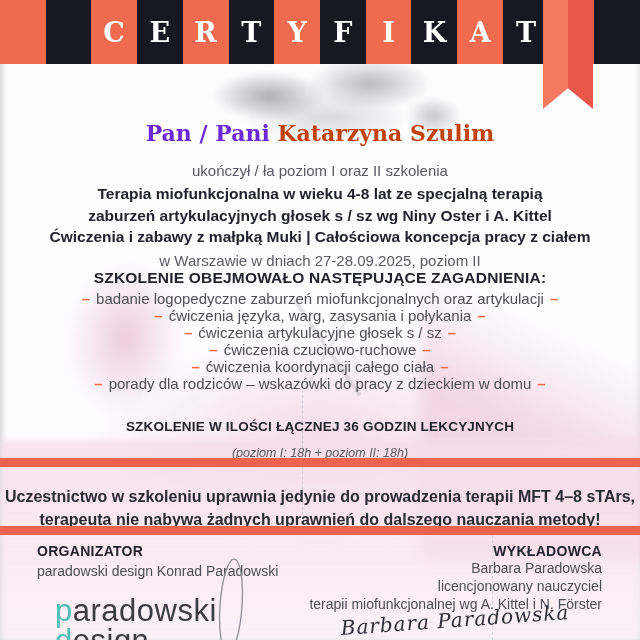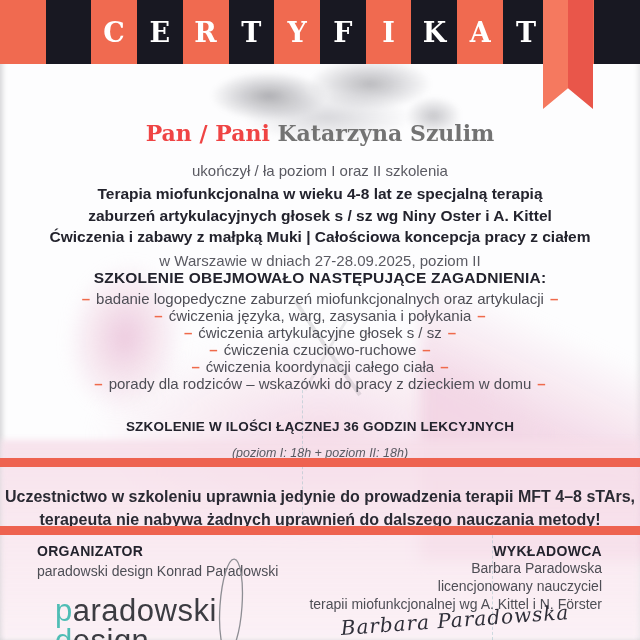--- a/index.html
+++ b/index.html
@@ -57,22 +57,22 @@
     background:linear-gradient(180deg,rgba(246,222,233,.85),rgba(250,234,241,.65));
     filter:blur(3px);
   }
   .scribble{position:absolute;left:275px;top:290px;z-index:1;opacity:.4;}
   .scan-line{position:absolute;width:0;border-left:1px dashed rgba(90,160,170,.28);z-index:1;}
   .scan-line.a{left:302px;top:380px;height:150px;}
   .scan-line.b{left:492px;top:520px;height:120px;}
   
   .txt{position:absolute;left:0;width:640px;text-align:center;z-index:2;}
   .name-line{top:120px;font-family:"DejaVu Serif",serif;font-weight:bold;font-size:22px;}
-  .name-prefix{color:#ef4444;}
-  .name-value{color:#737373;}
+  .name-prefix{color:#6d28d9;}
+  .name-value{color:#c2410c;}
   .intro{top:161px;color:#5a5a62;font-size:15px;line-height:19px;}
   .intro .course{color:#23232d;font-weight:bold;font-size:15.5px;line-height:21.5px;margin:3px 0;}
   .topics{top:269px;}
   .topics-heading{color:#23232d;font-weight:bold;font-size:15.5px;letter-spacing:.2px;margin-bottom:3px;}
   .topic-item{color:#4e4e56;font-size:15px;line-height:17px;}
   .dash{color:#ef6a4b;font-weight:bold;padding:0 6px;}
   .hours{top:419px;}
   .hours-main{color:#23232d;font-weight:bold;font-size:13.5px;letter-spacing:.2px;}
   .hours-sub{color:#5a5a62;font-size:12.5px;margin-top:12px;font-style:italic;}
   .bar{position:absolute;left:0;width:640px;height:9px;background:#ee6350;z-index:2;}

